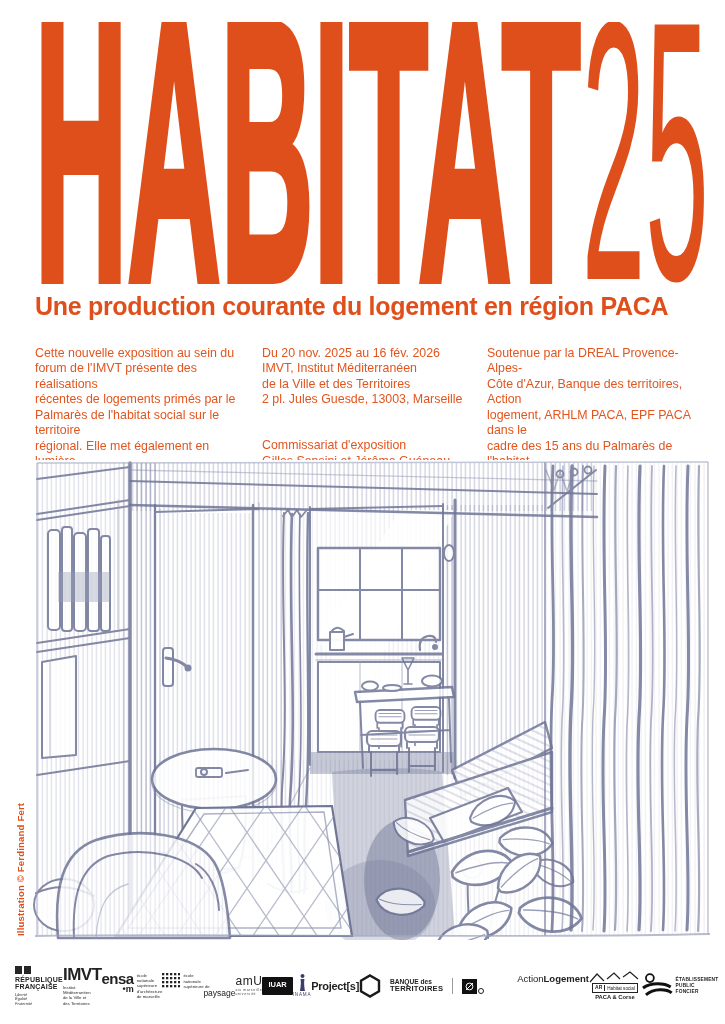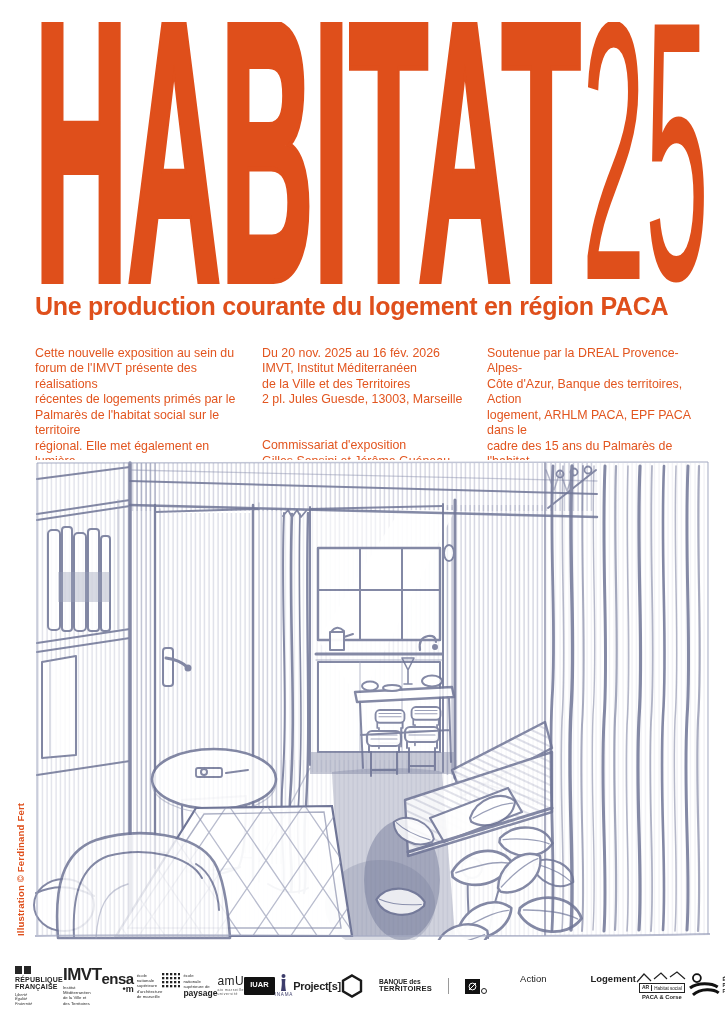--- a/index.html
+++ b/index.html
@@ -40,33 +40,33 @@
   .logo{display:flex;flex-direction:column;line-height:1.1;}
   .micro{font-size:4.3px;line-height:1.25;white-space:pre-line;color:#2a2a2a;}
   .rf-flag{display:flex;gap:2px;margin-bottom:2px;}
   .rf-flag i{display:block;width:7px;height:8px;background:#262626;}
   .rf-name{font-size:7px;font-weight:bold;white-space:pre-line;letter-spacing:.2px;}
   .rf-motto{font-size:4px;font-style:italic;margin-top:2px;white-space:pre-line;color:#333;}
   .imvt-name{font-size:17px;font-weight:bold;letter-spacing:-.5px;}
   .row{display:flex;align-items:flex-start;gap:3px;flex-direction:row;}
   .ensa-big{font-size:15px;font-weight:bold;letter-spacing:-.5px;line-height:.8;}
   .ensa-m{font-size:9px;font-weight:bold;text-align:right;line-height:1;}
-  .ensp-name{font-size:8.5px;font-weight:bold;}
+  .ensp-name{font-size:8.5px;font-weight:normal;margin-left:20px;}
   .amu-name{font-size:12px;font-weight:normal;letter-spacing:.5px;}
   .amu-desc{font-size:3.4px;letter-spacing:.6px;margin-top:1px;color:#444;}
   .vdiv{width:1px;height:26px;background:#9a9a9a;}
   .iuar-box{background:#111;color:#fff;font-size:7.5px;font-weight:bold;padding:4px 6px 6px;border-radius:1px;}
   .inama{align-items:center;color:#3d3d6b;}
   .inama-name{font-size:4.6px;letter-spacing:.8px;margin-top:1px;color:#3d3d6b;}
   .projects-name{font-size:11px;font-weight:bold;letter-spacing:-.3px;}
   .bdt-l1{font-size:6.6px;font-weight:bold;}
   .bdt-l2{font-size:7.6px;font-weight:bold;letter-spacing:.2px;}
   .bdt-sq{width:15px;height:15px;background:#111;display:flex;align-items:center;justify-content:center;}
   .action-a{font-size:9.5px;font-weight:normal;padding-left:40px;}
-  .action-b{font-size:9.5px;font-weight:bold;margin-left:44px;}
+  .action-b{font-size:9.5px;font-weight:bold;}
   .action-reg{display:inline-block;width:4px;height:4px;border:.6px solid #222;border-radius:50%;
               vertical-align:super;margin-left:1px;}
   .ar{width:56px;align-items:center;}
   .ar-box{display:flex;border:1px solid #222;padding:1px 2px;gap:2px;align-items:center;}
   .ar-ar{font-size:5px;font-weight:bold;border-right:.7px solid #222;padding-right:2px;}
   .ar-l1{font-size:4.6px;}
   .ar-l2{font-size:5.8px;font-weight:bold;margin-top:1.5px;}
   .epf{flex-direction:row;align-items:center;gap:3px;}
   .epf-txt{font-size:4.8px;font-weight:bold;line-height:1.3;letter-spacing:.2px;}
 </style>
@@ -401,21 +401,21 @@
         <path d="M2,17 C3,11 3,8 2.5,5 h4 C6,8 6,11 7,17 Z" fill="#3d3d6b"></path>
       </svg>
       <div class="inama-name">INAMA</div>
     </div>
 
     <div class="logo">
       <div class="projects-name">Project[s]</div>
     </div>
 
     <div class="logo">
-      <div class="row" style="align-items:center;gap:16px;">
+      <div class="row" style="align-items:center;gap:9px;">
         <svg width="22" height="24" viewBox="0 0 22 24">
           <path d="M11,1.5 L20,6.8 V17.2 L11,22.5 L2,17.2 V6.8 Z" fill="none" stroke="#1a1a1a" stroke-width="2.4"></path>
         </svg>
         <div>
           <div class="bdt-l1">BANQUE des</div>
           <div class="bdt-l2">TERRITOIRES</div>
         </div>
         <div class="vdiv" style="height:16px;"></div>
         <div class="bdt-sq">
           <svg width="9" height="9" viewBox="0 0 9 9">

